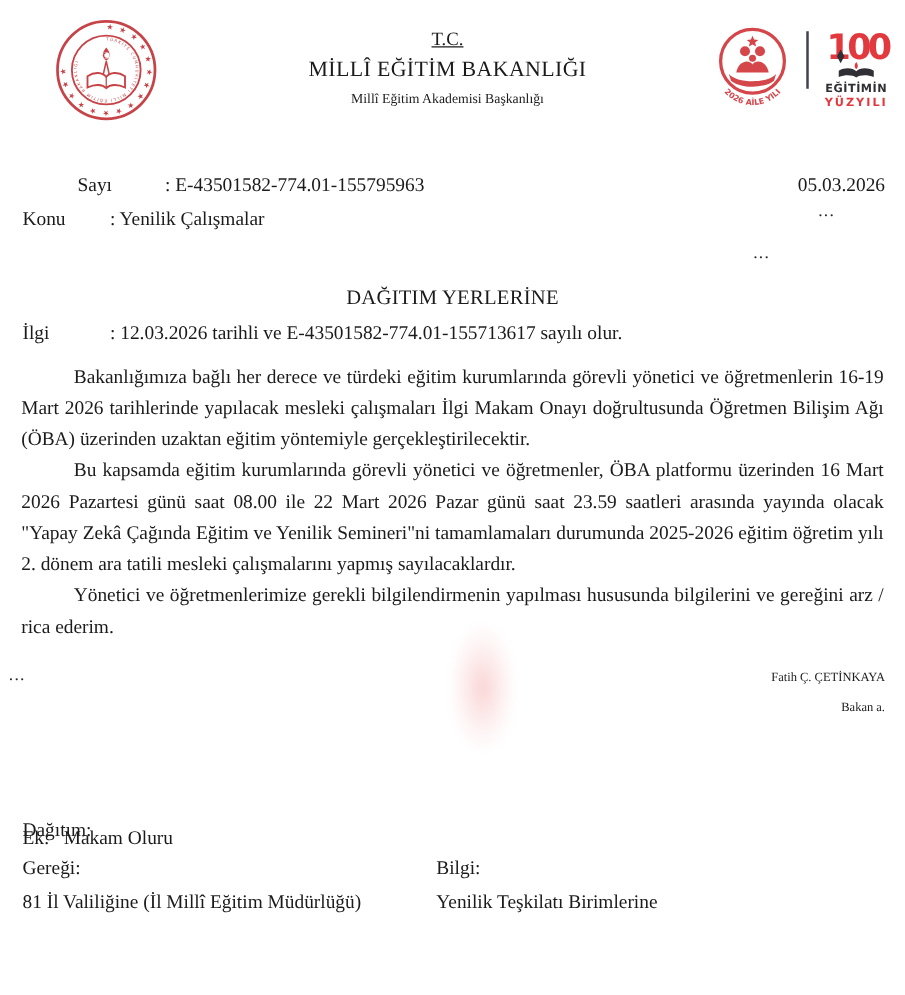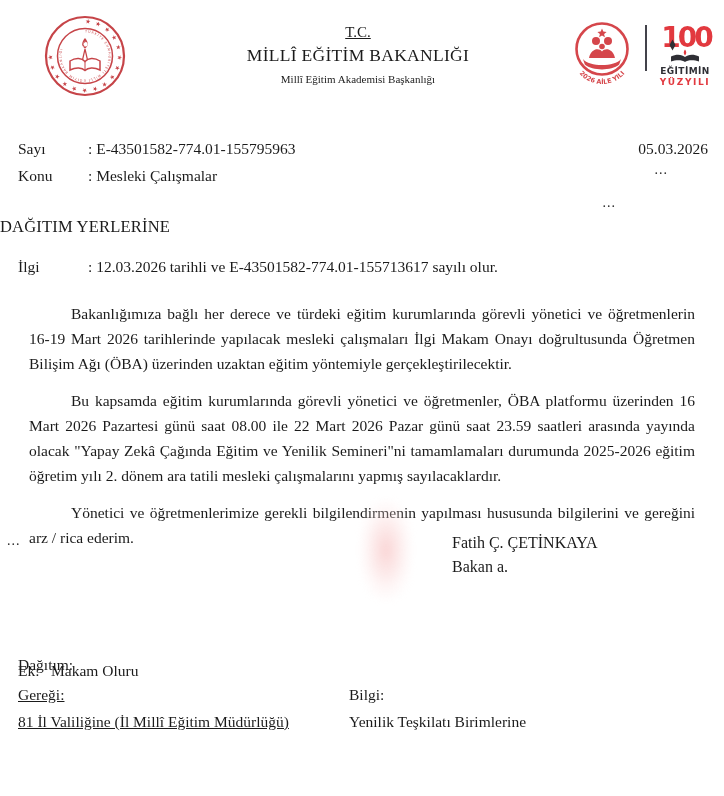--- a/index.html
+++ b/index.html
@@ -21,38 +21,38 @@
 
   
   .meta-row{position:absolute;left:18px;font-size:15.5px;white-space:nowrap;}
   .meta-label{display:inline-block;width:70px;}
   .doc-date{position:absolute;right:16px;top:140px;font-size:15.5px;}
   .dots{position:absolute;font-size:14px;color:#2a2a2a;letter-spacing:1px;}
   .dots-r1{right:56px;top:162px;}
   .dots-r2{right:108px;top:195px;}
   .dots-sig{left:7px;top:533px;}
 
-  .doc-title{position:absolute;left:0;top:217px;width:724px;font-size:16.5px;letter-spacing:.2px;}
+  .doc-title{position:absolute;left:0;top:228px;width:724px;text-align:center;font-size:16.5px;letter-spacing:.2px;}
 
   .ilgi-row{position:absolute;left:18px;top:258px;font-size:15.5px;white-space:nowrap;}
 
   .body-text{position:absolute;left:17px;top:289px;width:690px;font-size:15.5px;line-height:25px;text-align:justify;}
-  .body-text p{margin:12px;text-indent:42px;}
+  .body-text p{margin:0;text-indent:42px;}
 
   .smudge{position:absolute;left:360px;top:500px;width:52px;height:100px;
     background:radial-gradient(ellipse at 50% 50%, rgba(246,180,180,.55), rgba(252,226,226,.28) 55%, rgba(255,255,255,0) 78%);
     filter:blur(3px);pointer-events:none;}
 
-  .signature{position:absolute;left:452px;top:531px;width:256px;text-align:left;font-size:16px;line-height:24px;white-space:nowrap;}
+  .signature{position:absolute;left:452px;top:531px;width:256px;text-align:right;font-size:10px;line-height:24px;white-space:nowrap;}
 
   .ek-row{position:absolute;left:18px;top:622px;font-size:15.5px;margin-top:40px;}
   .ek-label{display:inline-block;width:33px;}
   .dagitim-row{position:absolute;left:18px;top:656px;font-size:15.5px;}
   .dist-col{position:absolute;top:681px;font-size:15.5px;line-height:27px;white-space:nowrap;}
-  .dist-col.left{left:18px;text-decoration:underline;}
+  .dist-col.left{left:18px;}
   .dist-col.right{left:349px;}
 
   svg text{font-family:"DejaVu Sans","Liberation Sans",sans-serif;}
 </style>
 </head>
 <body>
 
 <div class="page">
 
   <div class="seal">
@@ -106,25 +106,25 @@
     <svg width="58" height="70" viewBox="0 0 58 70">
       <text x="30" y="27" font-weight="800" font-size="28" fill="#e2393f" text-anchor="middle" letter-spacing="-3">100</text>
       <path d="M13.5 25 L16.5 19.5 L19.5 25 L16.5 30.5 Z" fill="#2f2f35"></path>
       <path d="M15 36.5 C20.5 33.5 26.5 34.5 29 37 C31.5 34.5 37.5 33.5 43 36.5 L43 41.5 C37.5 39.5 31.5 40 29 42 C26.5 40 20.5 39.5 15 41.5 Z" fill="#2f2f35"></path>
       <path d="M29 29.5 C27.3 31.6 27.3 33.8 29 35.4 C30.7 33.8 30.7 31.6 29 29.5 Z" fill="#e2393f"></path>
       <text x="29" y="53.5" font-weight="bold" font-size="9" fill="#2f2f35" text-anchor="middle" letter-spacing=".4">EĞİTİMİN</text>
       <text x="29" y="64.5" font-weight="bold" font-size="9" fill="#e2393f" text-anchor="middle" letter-spacing="1.6">YÜZYILI</text>
     </svg>
   </div>
 
-  <div class="meta-row" style="top:140px;">
+  <div class="meta-row" style="top:140px;margin-left:44px;">
     <span class="meta-label">Sayı</span><span>: E-43501582-774.01-155795963</span>
   </div>
   <div class="meta-row" style="top:167px;">
-    <span class="meta-label">Konu</span><span>: Mesleki Çalışmalar</span>
+    <span class="meta-label">Konu</span><span>: Yenilik Çalışmalar</span>
   </div>
   <div class="doc-date">05.03.2026</div>
   <div class="dots dots-r1">...</div>
   <div class="dots dots-r2">...</div>
 
   <div class="doc-title">DAĞITIM YERLERİNE</div>
 
   <div class="ilgi-row">
     <span class="meta-label">İlgi</span><span>: 12.03.2026 tarihli ve E-43501582-774.01-155713617 sayılı olur.</span>
   </div>

